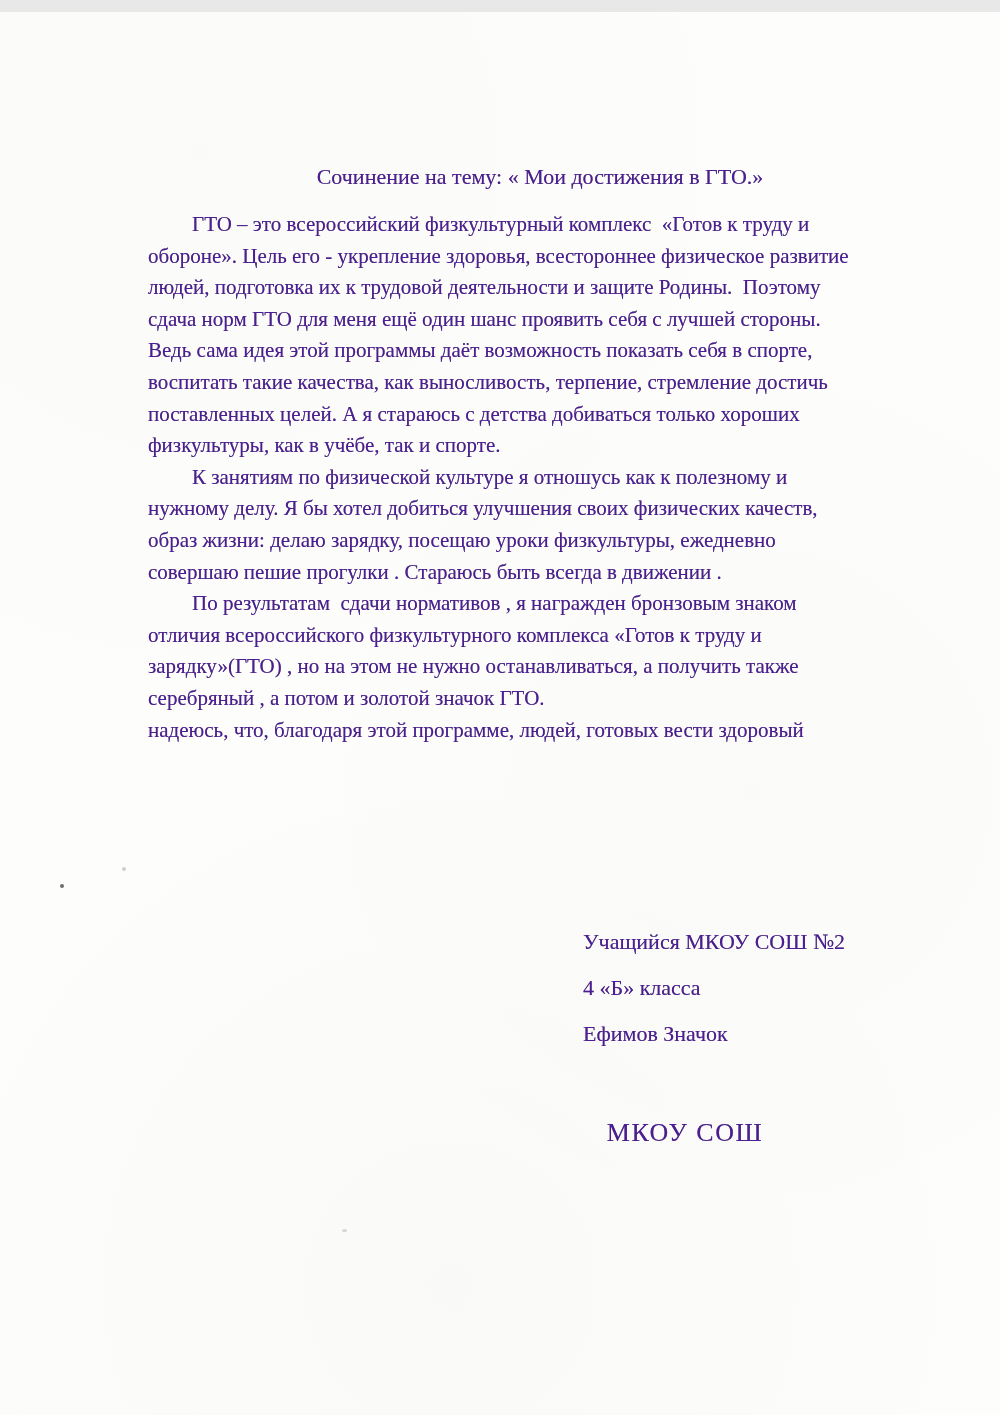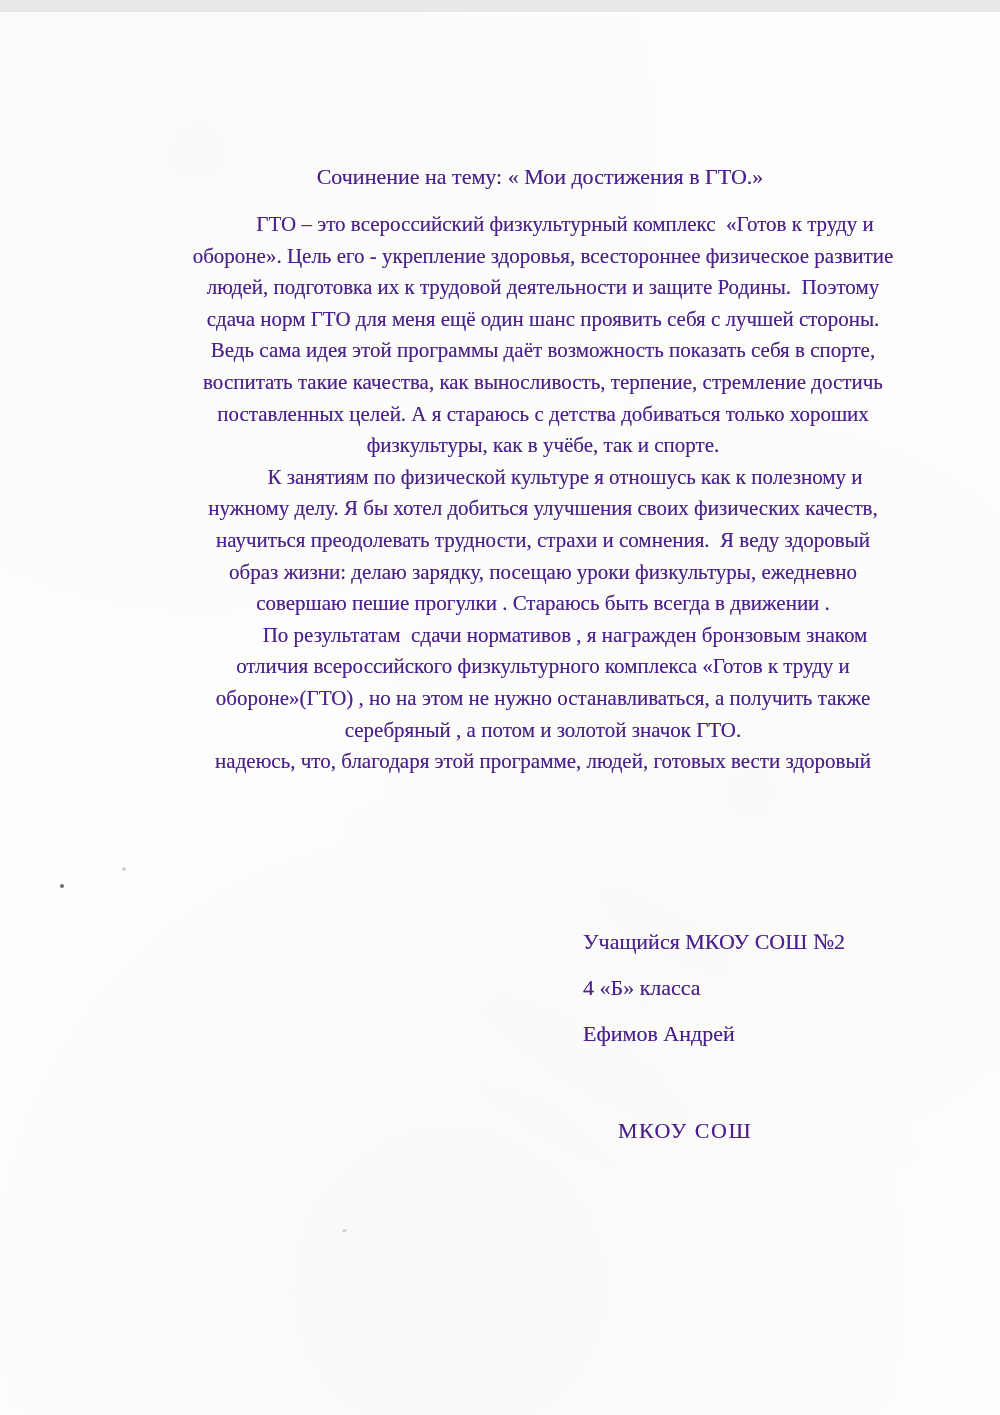--- a/index.html
+++ b/index.html
@@ -41,21 +41,20 @@
   .essay {
     position: absolute;
     top: 197px;
     left: 148px;
     width: 790px;
     font-size: 21px;
   }
   .line {
     line-height: 31.6px;
     white-space: pre;
-    text-align: center;
   }
   .line.first {
     text-indent: 44px;
   }
   .signature {
     position: absolute;
     top: 916px;
     left: 583px;
     width: 390px;
     font-size: 22px;
@@ -63,21 +62,21 @@
   .sig-line {
     line-height: 28px;
     margin-bottom: 18px;
   }
   .school {
     position: absolute;
     top: 1106px;
     left: 520px;
     width: 330px;
     text-align: center;
-    font-size: 22px;
+    font-size: 26px;
     letter-spacing: 1.5px;
   }
   .speck {
     position: absolute;
     border-radius: 50%;
     pointer-events: none;
   }
   .speck.s1 { left: 60px;  top: 872px; width: 4px; height: 4px; background: rgba(60,60,60,0.75); }
   .speck.s2 { left: 122px; top: 855px; width: 4px; height: 4px; background: rgba(120,120,120,0.35); }
   .speck.s3 { left: 342px; top: 1217px; width: 5px; height: 3px; background: rgba(130,130,130,0.30); }
@@ -108,39 +107,38 @@
         <div class="line">людей, подготовка их к трудовой деятельности и защите Родины.  Поэтому</div>
         <div class="line">сдача норм ГТО для меня ещё один шанс проявить себя с лучшей стороны.</div>
         <div class="line">Ведь сама идея этой программы даёт возможность показать себя в спорте,</div>
         <div class="line">воспитать такие качества, как выносливость, терпение, стремление достичь</div>
         <div class="line">поставленных целей. А я стараюсь с детства добиваться только хороших</div>
         <div class="line">физкультуры, как в учёбе, так и спорте.</div>
       </div>
       <div class="paragraph">
         <div class="line first">К занятиям по физической культуре я отношусь как к полезному и</div>
         <div class="line">нужному делу. Я бы хотел добиться улучшения своих физических качеств,</div>
-        <div class="line">научиться преодолевать трудности, страхи и сомнения.  Я веду здоровый</div>
         <div class="line">образ жизни: делаю зарядку, посещаю уроки физкультуры, ежедневно</div>
         <div class="line">совершаю пешие прогулки . Стараюсь быть всегда в движении .</div>
       </div>
       <div class="paragraph">
         <div class="line first">По результатам  сдачи нормативов , я награжден бронзовым знаком</div>
         <div class="line">отличия всероссийского физкультурного комплекса «Готов к труду и</div>
-        <div class="line">обороне»(ГТО) , но на этом не нужно останавливаться, а получить также</div>
+        <div class="line">зарядку»(ГТО) , но на этом не нужно останавливаться, а получить также</div>
         <div class="line">серебряный , а потом и золотой значок ГТО.</div>
       </div>
       <div class="paragraph">
         <div class="line">надеюсь, что, благодаря этой программе, людей, готовых вести здоровый</div>
       </div>
     </div>
 
   <div class="signature">
     <div class="sig-line">Учащийся МКОУ СОШ №2</div>
     <div class="sig-line">4 «Б» класса</div>
-    <div class="sig-line">Ефимов Андрей</div>
+    <div class="sig-line">Ефимов Значок</div>
   </div>
 
   <div class="school">МКОУ СОШ</div>
 
   <div class="speck s1"></div>
   <div class="speck s2"></div>
   <div class="speck s3"></div>
   <div class="edge-artifact"></div>
 </div>
 

